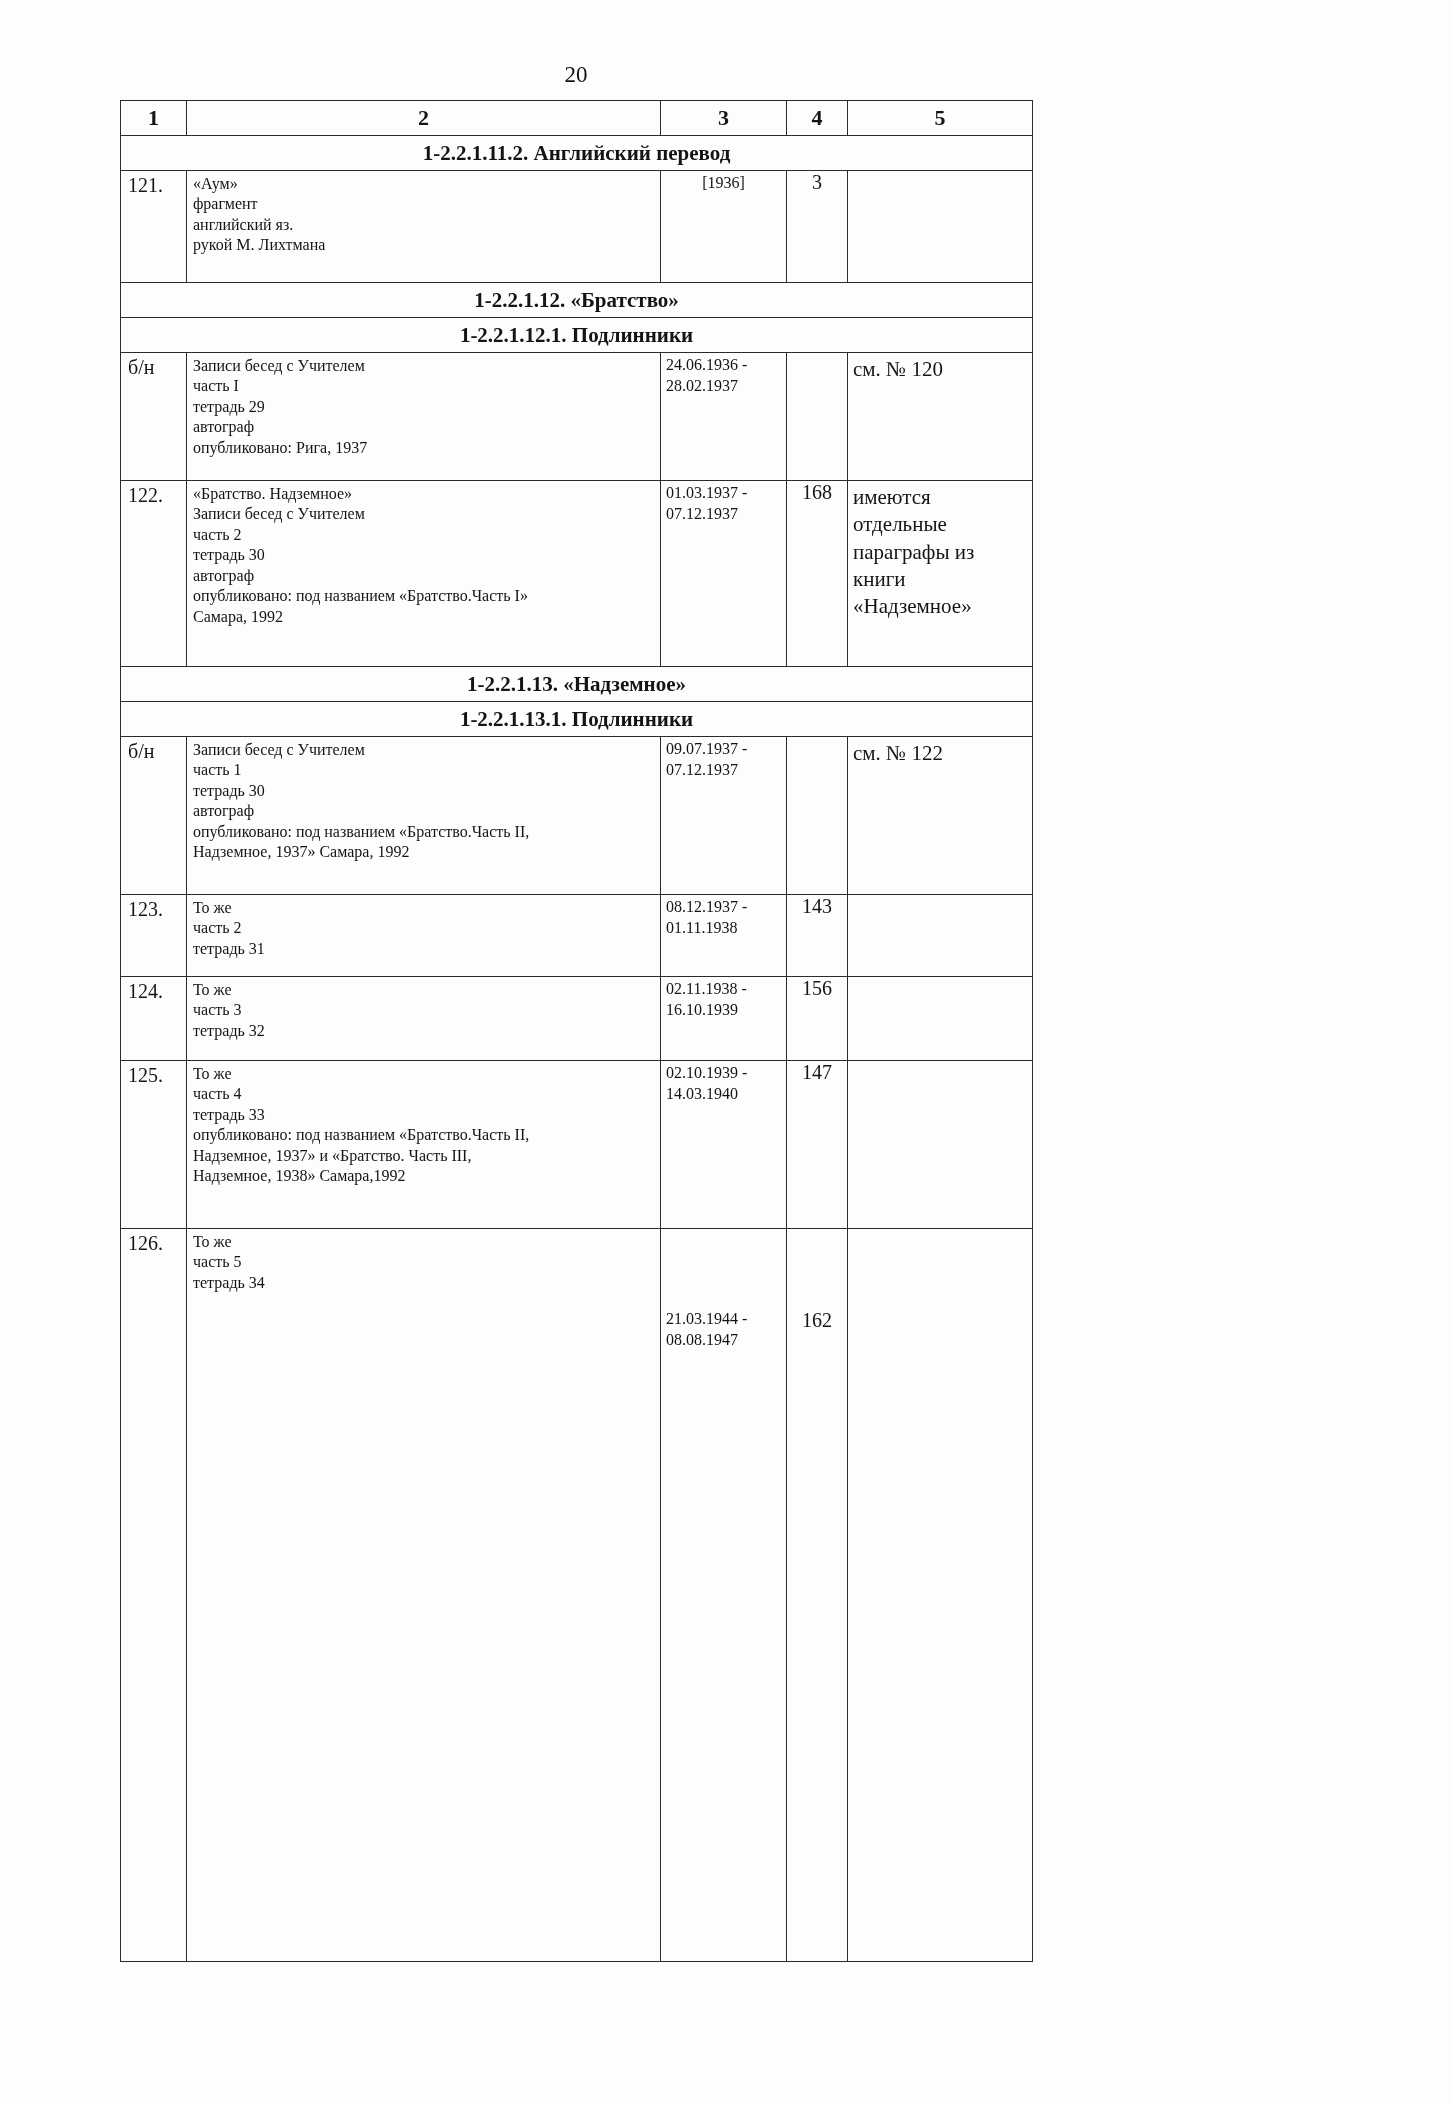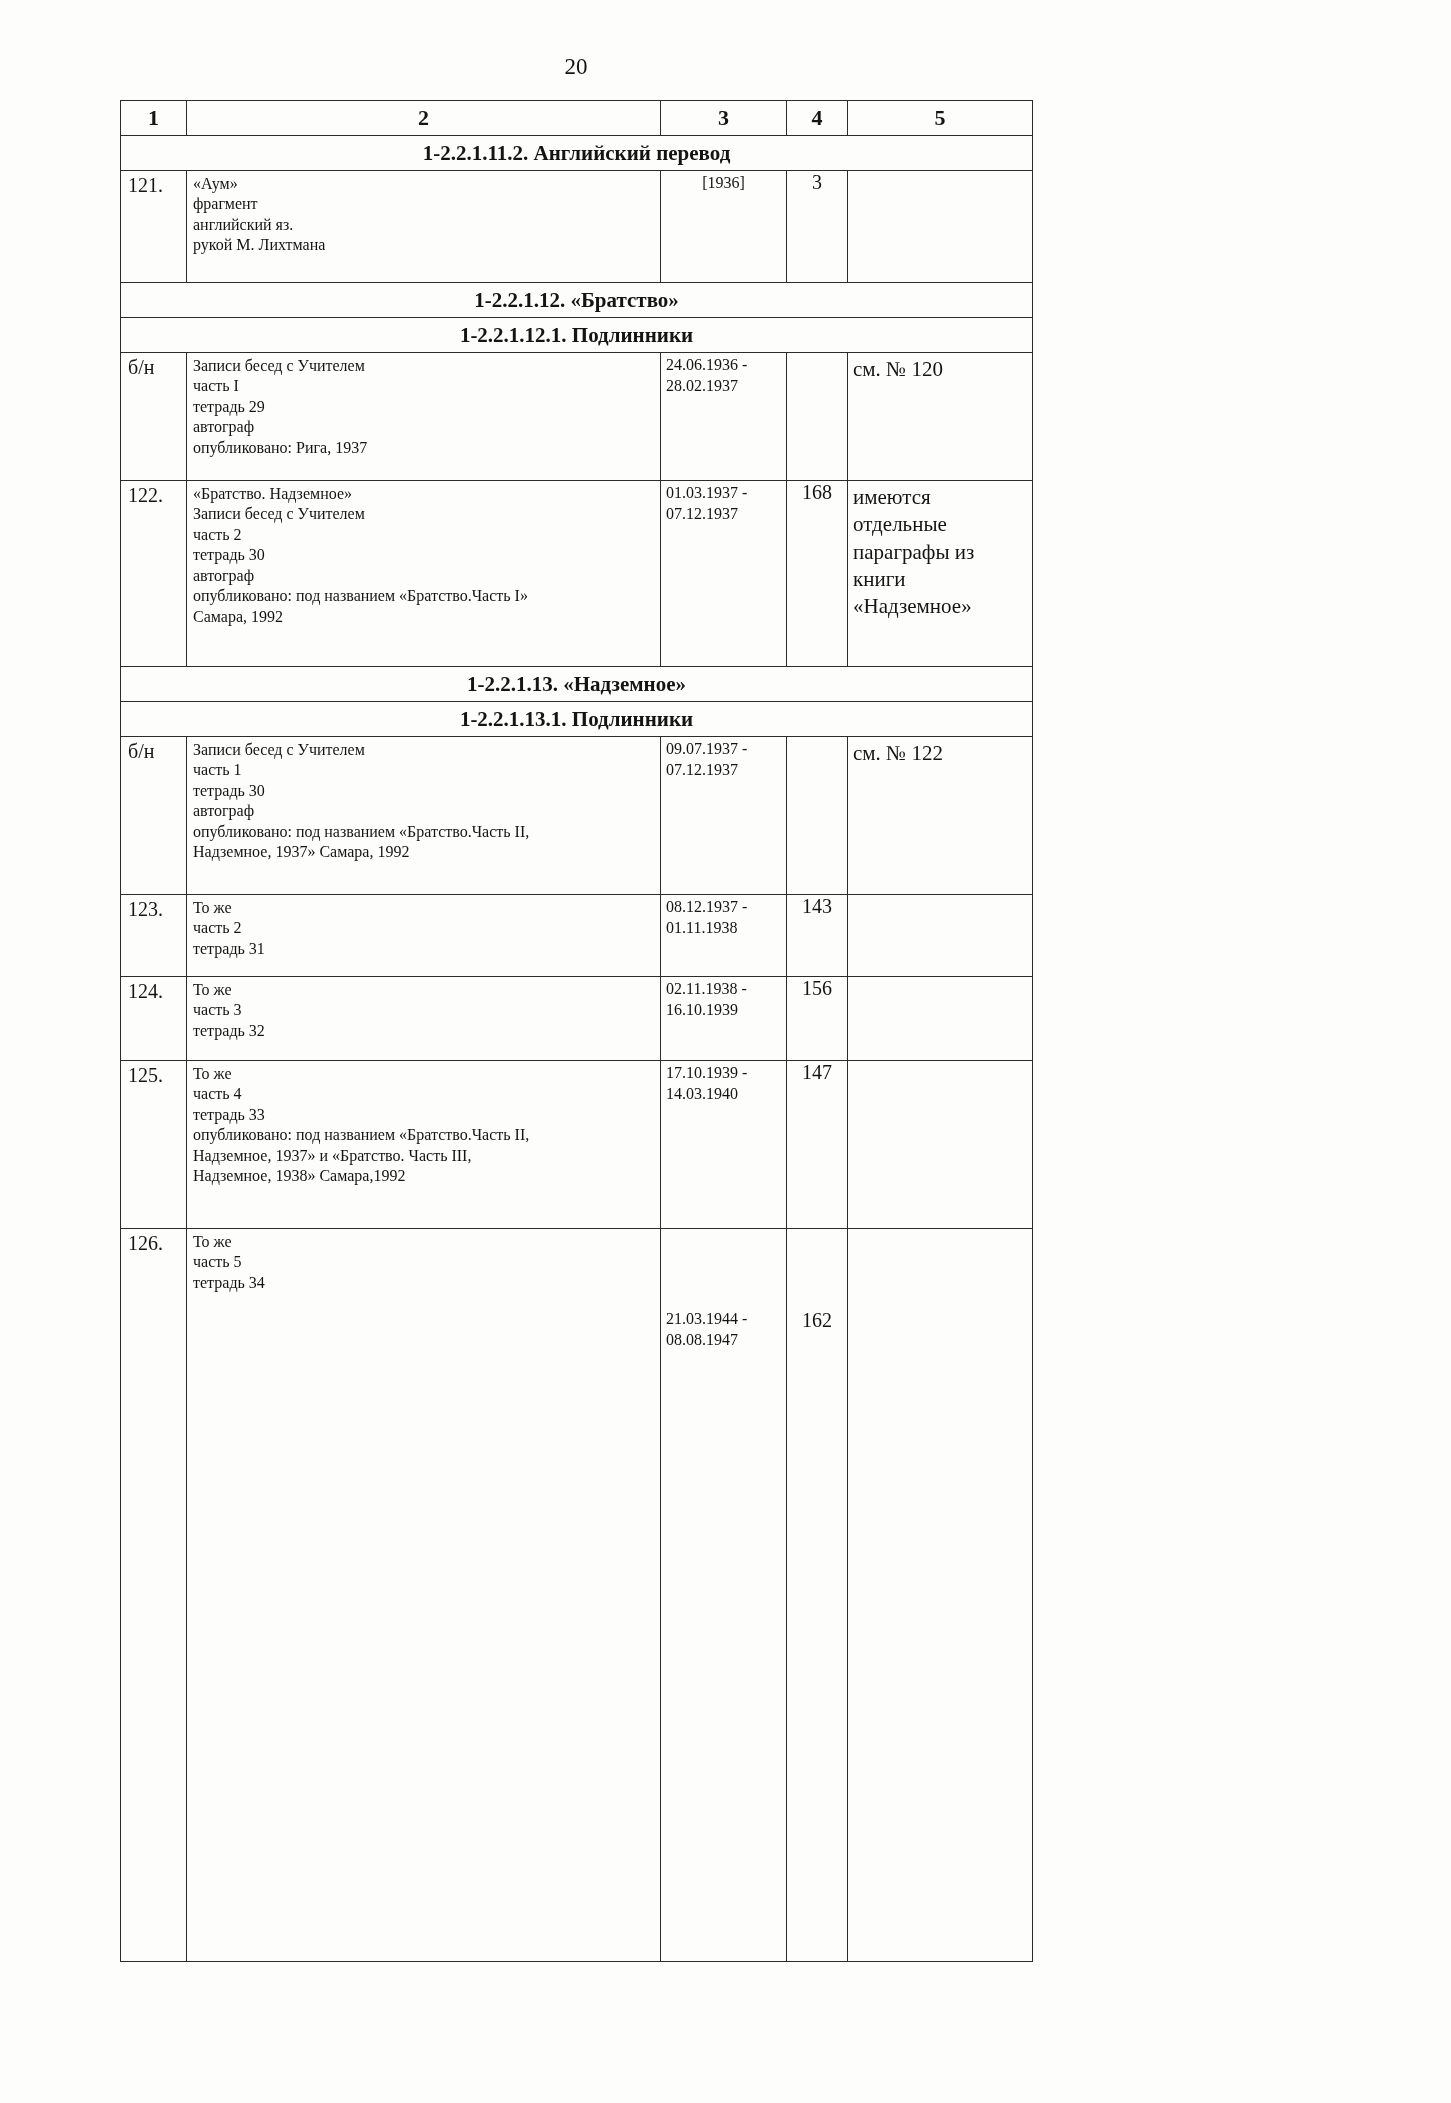--- a/index.html
+++ b/index.html
@@ -6,21 +6,21 @@
   body {
     width: 1451px;
     height: 2103px;
     position: relative;
     background: #fdfdfb;
     font-family: "Liberation Serif", "DejaVu Serif", serif;
     color: #141414;
   }
   .page-number {
     position: absolute;
-    top: 54px;
+    top: 62px;
     left: 120px;
     width: 912px;
     text-align: center;
     font-size: 23px;
   }
   table.archive {
     position: absolute;
     top: 100px;
     left: 120px;
     width: 912px;
@@ -190,21 +190,21 @@
   </tr>
 
   <tr style="height:168px;">
     <td class="c1">125.</td>
     <td class="c2">То же
 часть 4
 тетрадь 33
 опубликовано: под названием «Братство.Часть II,
 Надземное, 1937» и «Братство. Часть III,
 Надземное, 1938» Самара,1992</td>
-    <td class="c3">17.10.1939 -
+    <td class="c3">02.10.1939 -
 14.03.1940</td>
     <td class="c4">147</td>
     <td class="c5"></td>
   </tr>
 
   <tr style="height:733px;">
     <td class="c1">126.</td>
     <td class="c2">То же
 часть 5
 тетрадь 34</td>

